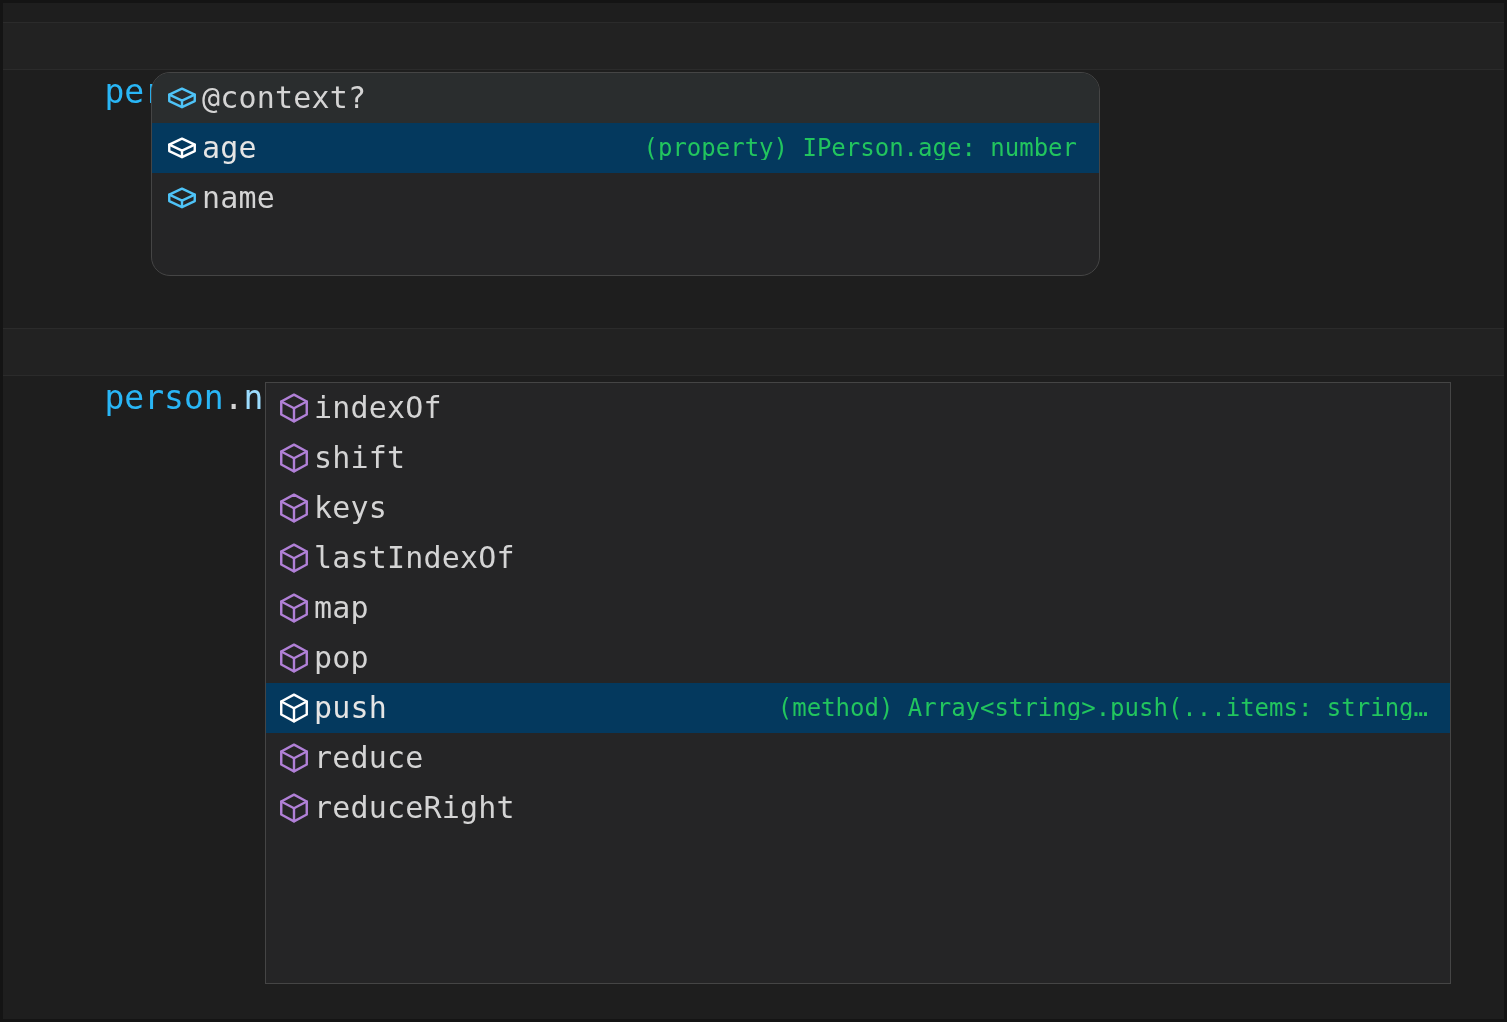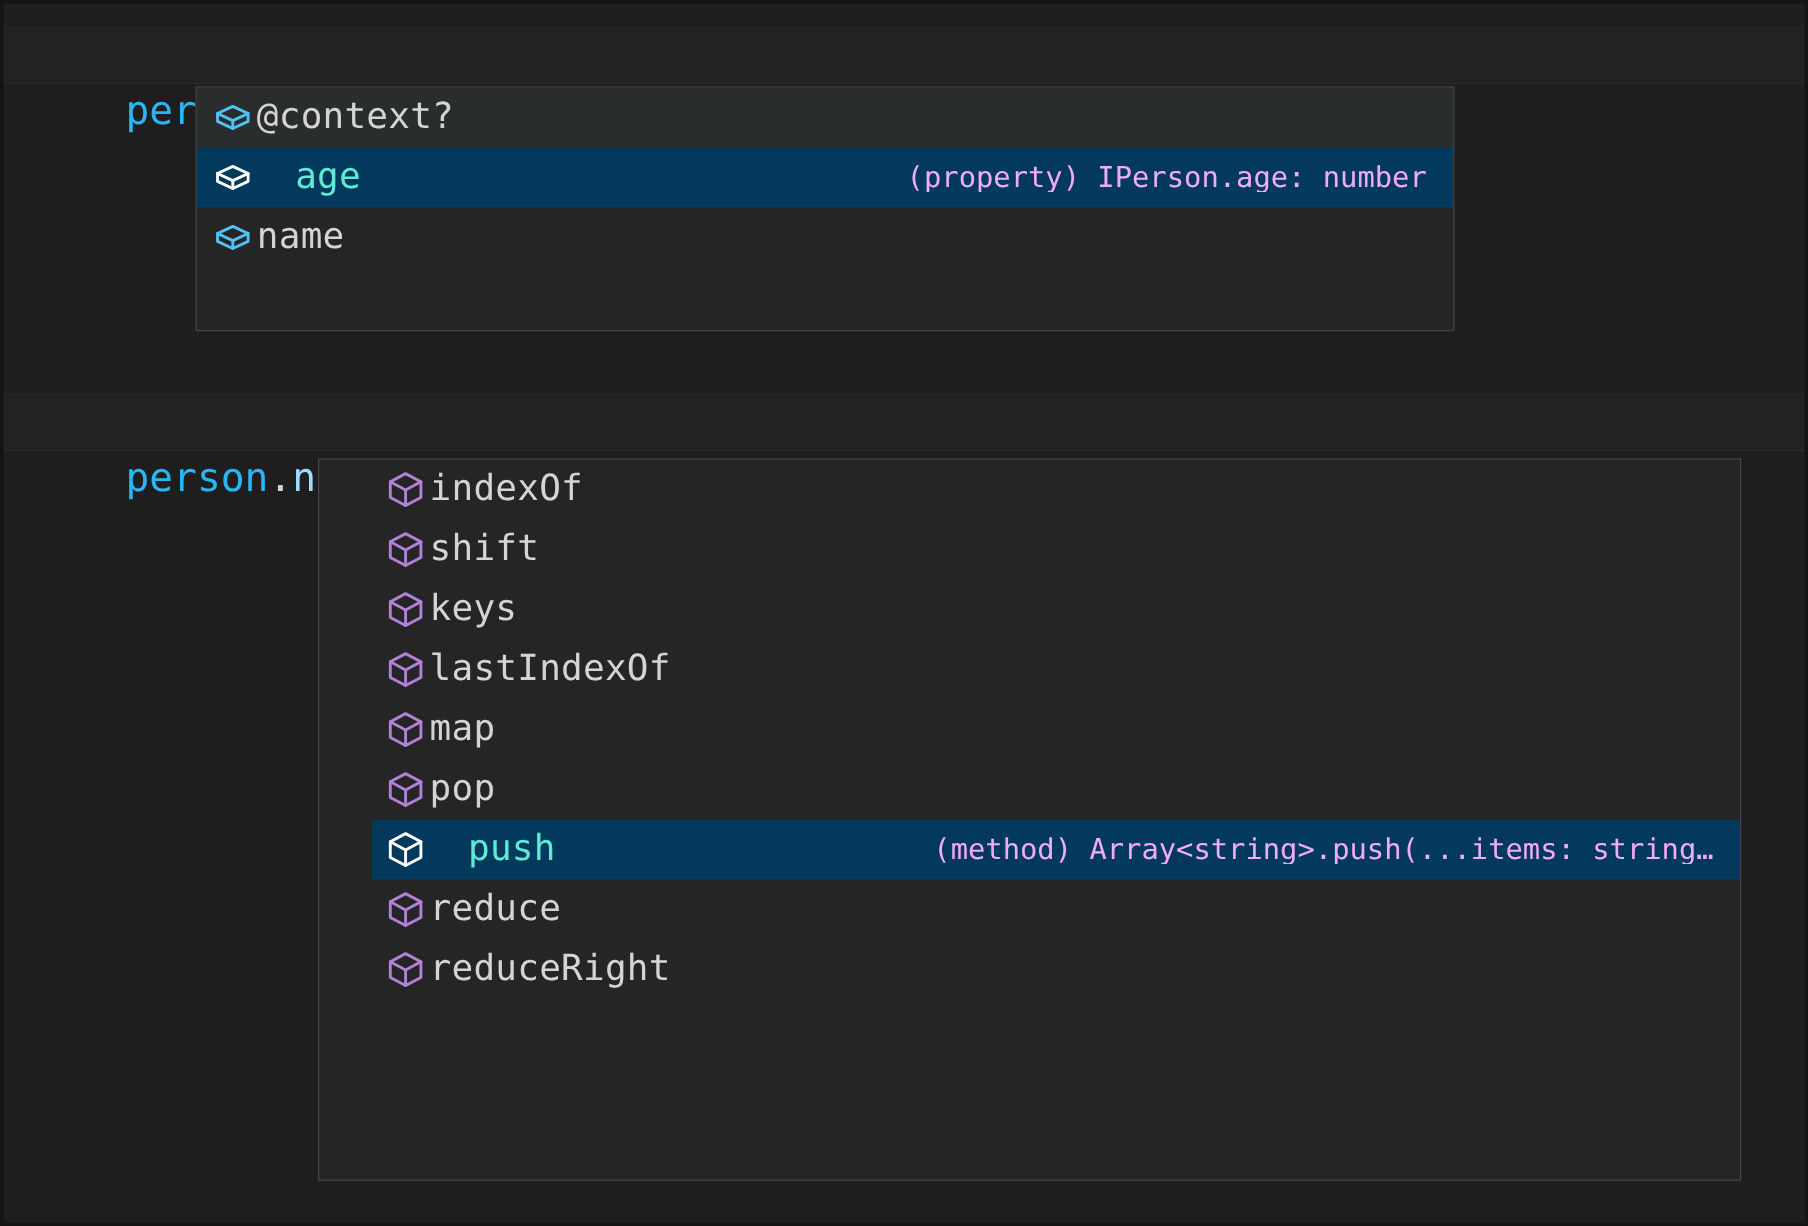--- a/index.html
+++ b/index.html
@@ -92,48 +92,48 @@
   }
   .sg-icon svg { display: block; }
 
   .sg-label {
     font-size: 30px;
     line-height: 30px;
     color: #d4d4d4;
     white-space: pre;
     letter-spacing: 0.2px;
   }
-  .suggest-row.selected .sg-label { color: #5eead4; margin-left: 32px; }
+  .suggest-row.selected .sg-label { color: #e5e5e5; }
 
   .sg-detail {
     margin-left: auto;
     padding-right: 22px;
     font-size: 24px;
     line-height: 24px;
     color: #cfd6dc;
     white-space: pre;
     overflow: hidden;
     text-overflow: clip;
     max-width: 62%;
   }
-  .suggest-row.selected .sg-detail { color: #f0abfc; }
+  .suggest-row.selected .sg-detail { color: #22c55e; }
 
   
   #suggest-1 {
-    left: 160px;
+    left: 148px;
     top: 69px;
-    width: 1049px;
+    width: 949px;
     height: 204px;
+    border-radius: 19px;
   }
   #suggest-2 {
     left: 262px;
     top: 379px;
     width: 1186px;
     height: 602px;
-    padding-left: 44px;
   }
   #suggest-2 .sg-icon { margin-left: 8px; }
 </style>
 </head>
 <body>
 
 <div id="editor">
 
   <div class="divider" style="top:19px"></div>
 

